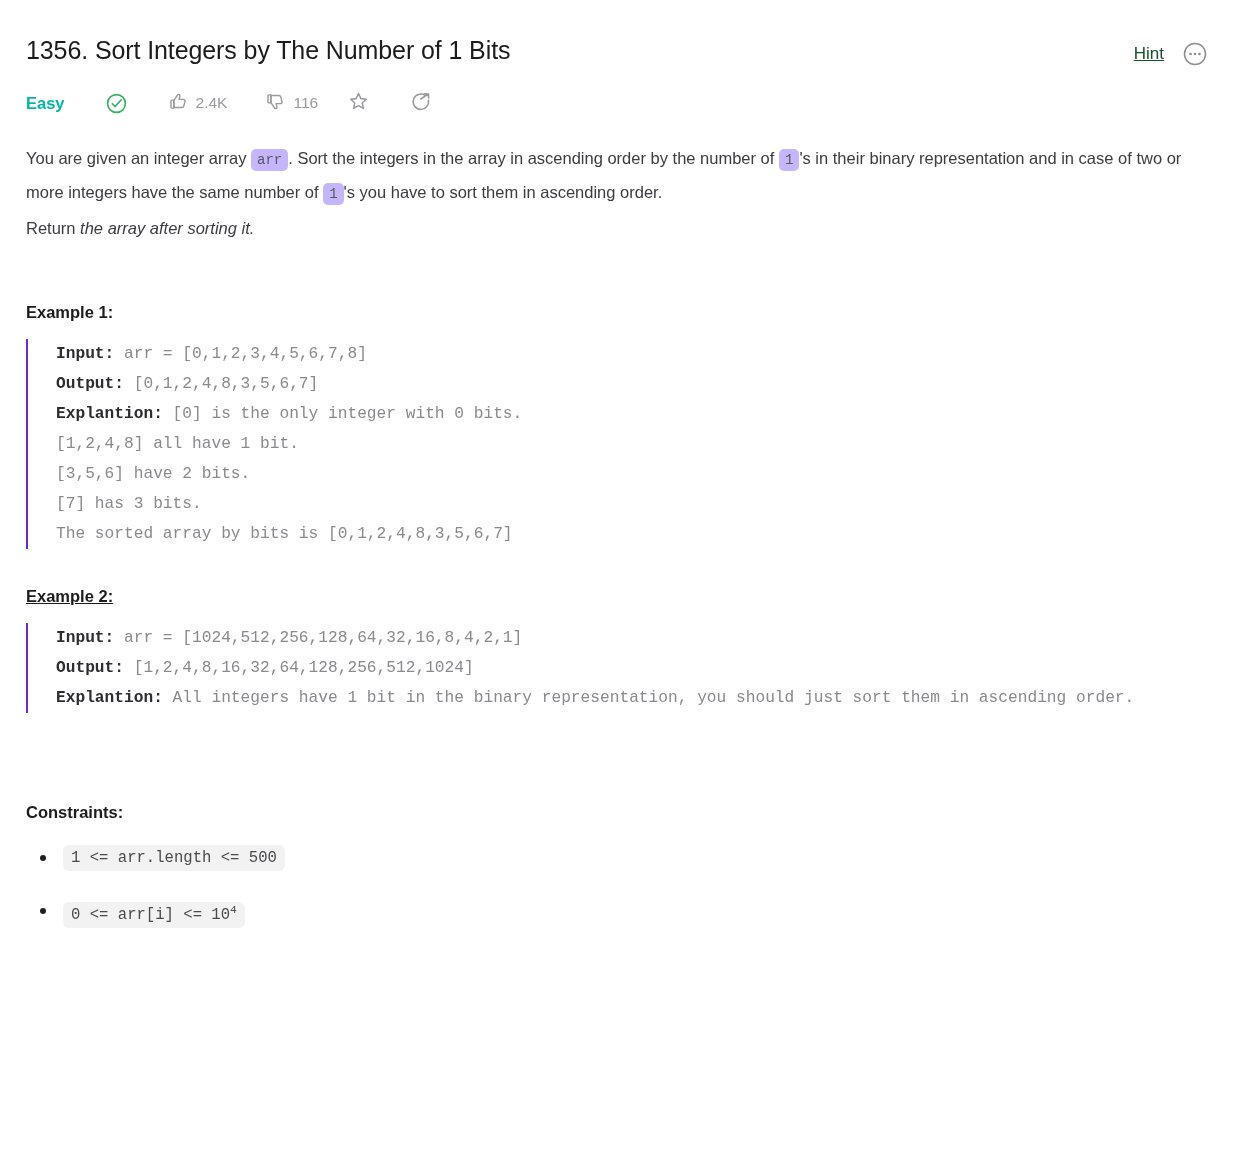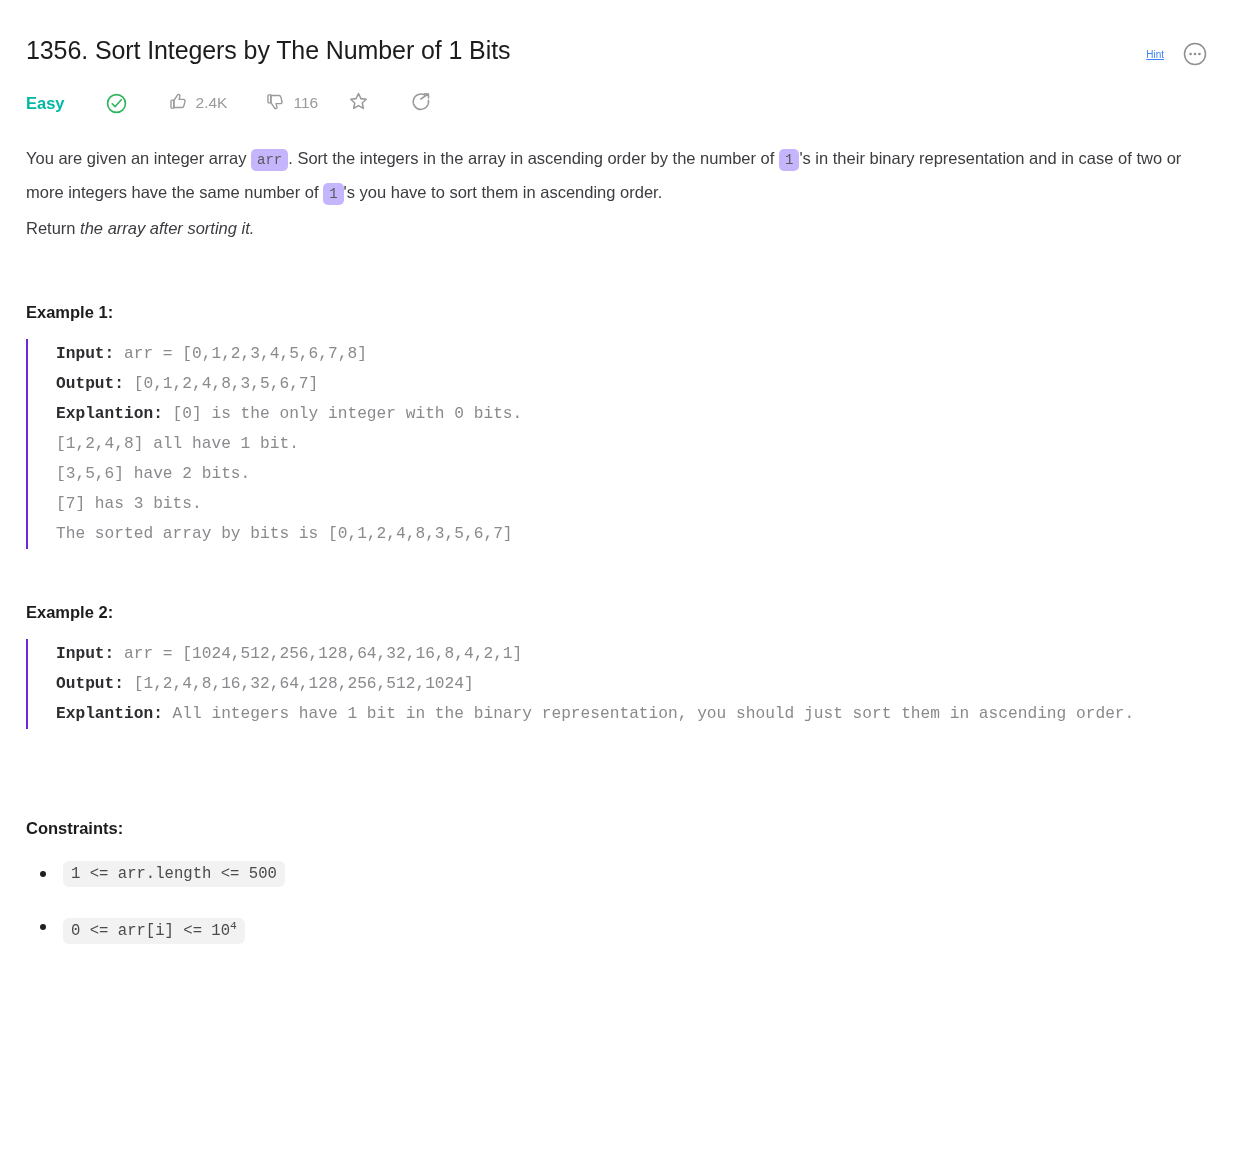--- a/index.html
+++ b/index.html
@@ -62,22 +62,22 @@
     letter-spacing: -0.1px;
     line-height: 1.25;
   }
   .title-actions {
     display: flex;
     align-items: center;
     gap: 18px;
     padding-top: 6px;
   }
   .hint-btn {
-    font-size: 10px;
-    color: #3b82f6;
+    font-size: 17px;
+    color: #14532d;
     cursor: pointer;
     text-decoration: underline;
   }
   .icon-btn { display: inline-flex; align-items: center; cursor: pointer; }
 
   
   .meta-row {
     display: flex;
     align-items: center;
     gap: 0;
@@ -138,21 +138,21 @@
     white-space: pre;
   }
 
   
   .ex-head {
     font-size: 16.5px;
     font-weight: 700;
     color: #1c1c1e;
     margin-top: 59px;
   }
-  .ex-head.second { margin-top: 54px; }
+  .ex-head.second { margin-top: 38px; text-decoration: underline; }
 
   
   pre.example {
     margin: 17px 0 0 0;
     border-left: 2px solid #6d28d9;
     padding: 0 0 0 28px;
     font-family: "Liberation Mono", monospace;
     font-size: 16.2px;
     line-height: 30px;
     color: #8a8a8e;

